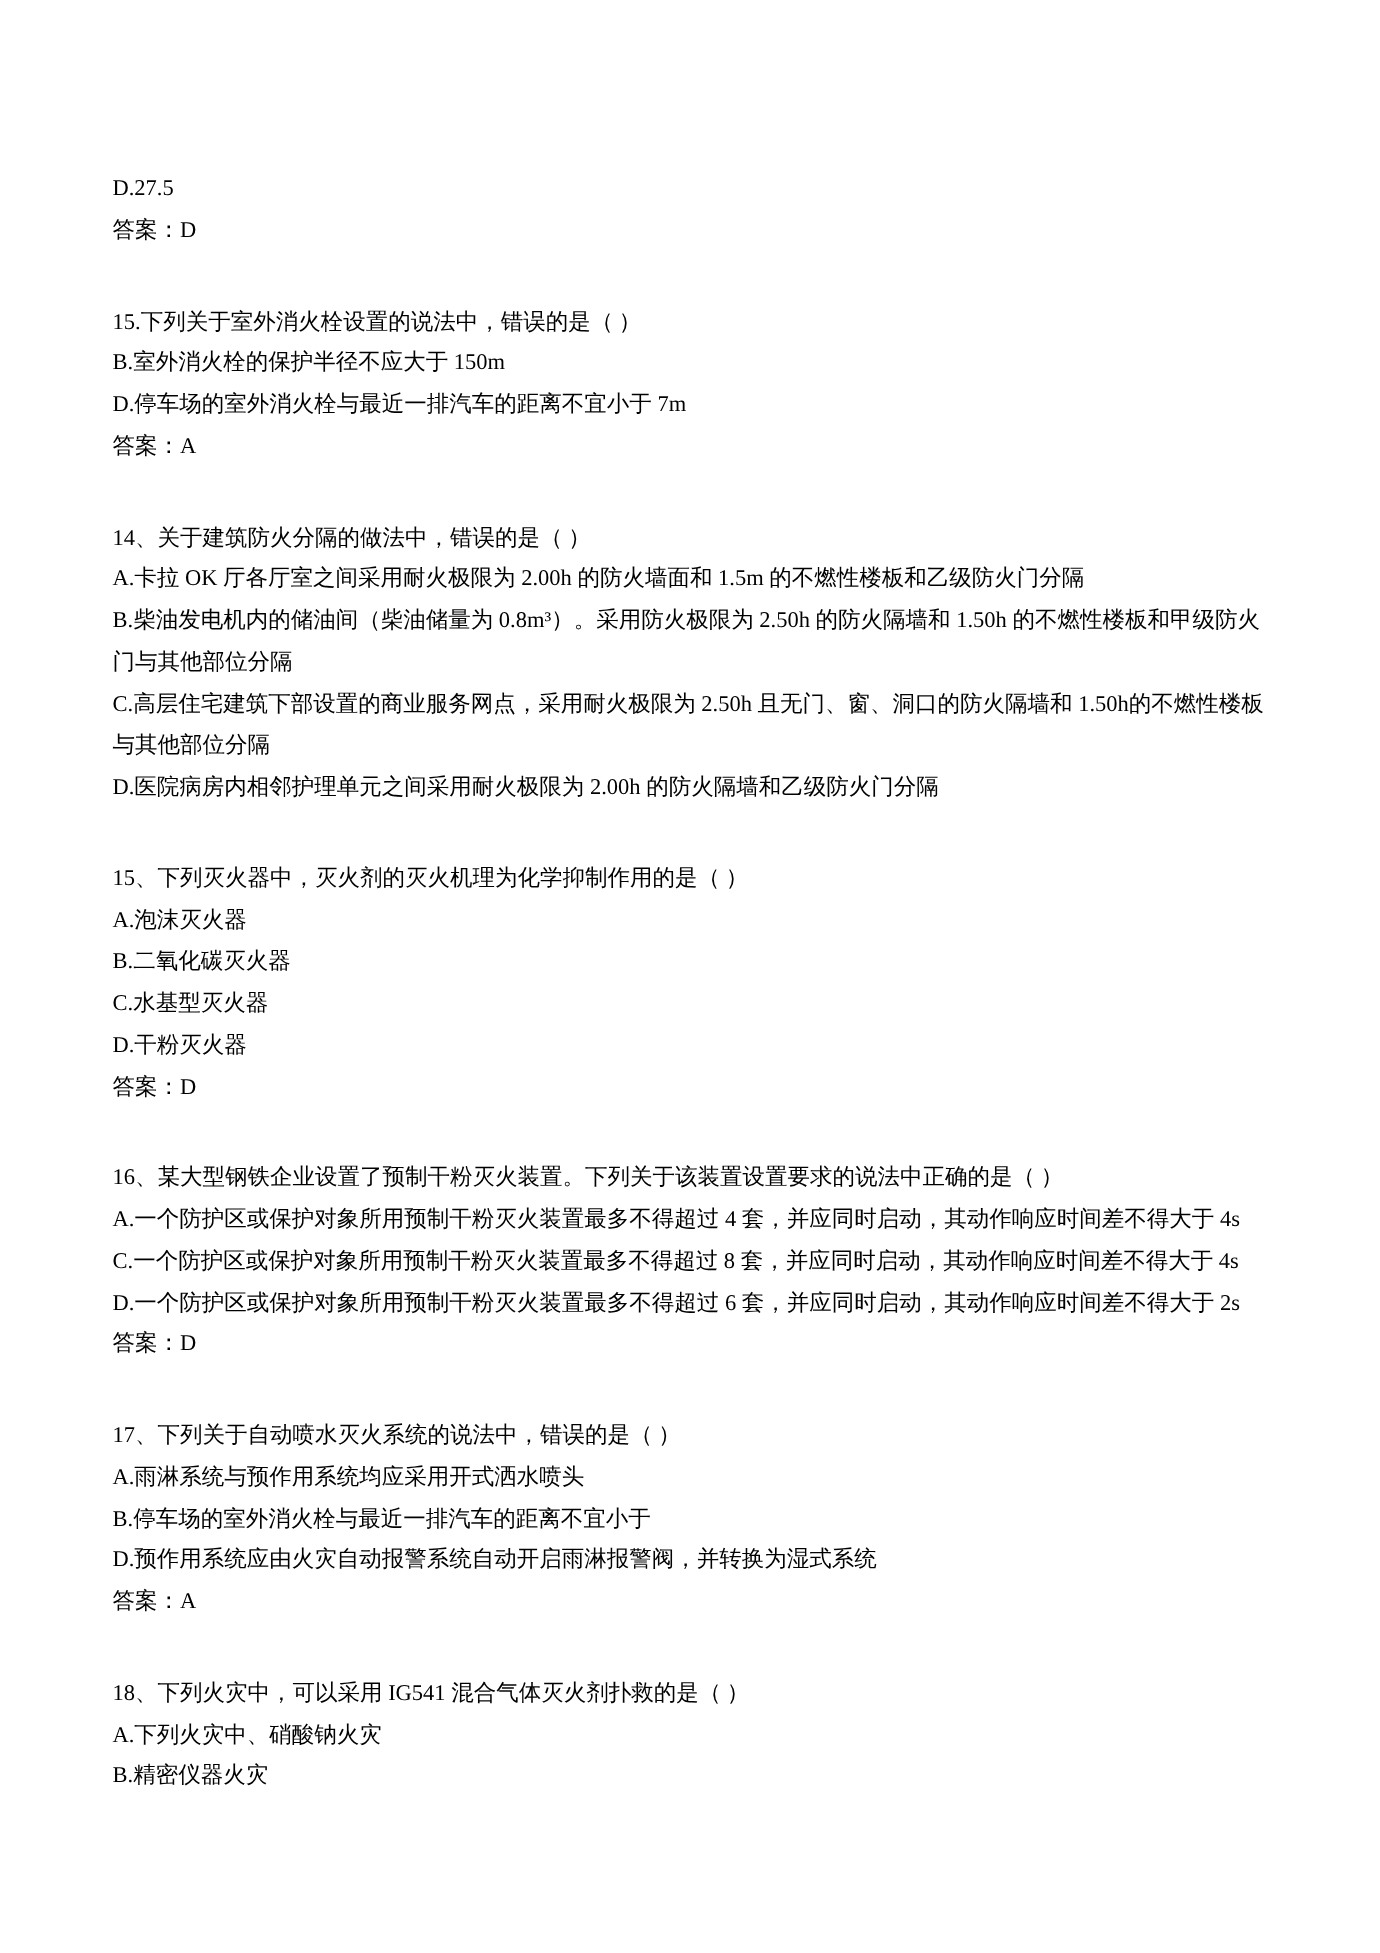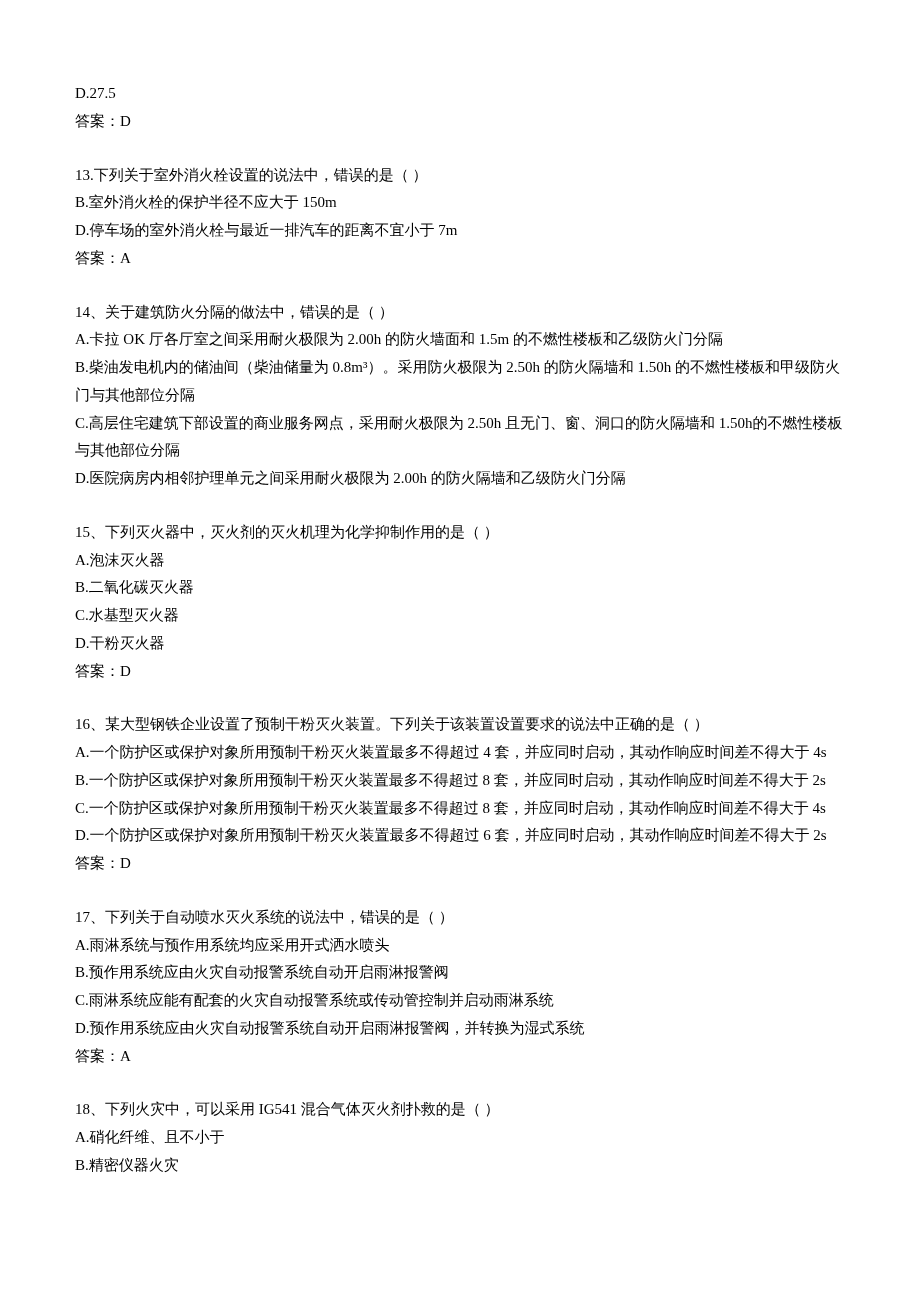--- a/index.html
+++ b/index.html
@@ -8,35 +8,36 @@
       line-height: 1.85;
       color: #000;
       background: #fff;
       margin: 0;
       padding: 80px 75px 60px 75px;
       width: 920px;
       box-sizing: border-box;
     }
     .block {
       margin-bottom: 26px;
+      margin-top: 33px;
     }
     .line {
       word-break: break-all;
     }
   </style>
 </head>
 <body>
 
 <div class="block">
   <div class="line">D.27.5</div>
   <div class="line">答案：D</div>
 </div>
 
 <div class="block">
-  <div class="line">13.下列关于室外消火栓设置的说法中，错误的是（    ）</div>
+  <div class="line">15.下列关于室外消火栓设置的说法中，错误的是（    ）</div>
   <div class="line">B.室外消火栓的保护半径不应大于 150m</div>
   <div class="line">D.停车场的室外消火栓与最近一排汽车的距离不宜小于 7m</div>
   <div class="line">答案：A</div>
 </div>
 
 <div class="block">
   <div class="line">14、关于建筑防火分隔的做法中，错误的是（    ）</div>
   <div class="line">A.卡拉 OK 厅各厅室之间采用耐火极限为 2.00h 的防火墙面和 1.5m 的不燃性楼板和乙级防火门分隔</div>
   <div class="line">B.柴油发电机内的储油间（柴油储量为 0.8m³）。采用防火极限为 2.50h 的防火隔墙和 1.50h 的不燃性楼板和甲级防火门与其他部位分隔</div>
   <div class="line">C.高层住宅建筑下部设置的商业服务网点，采用耐火极限为 2.50h 且无门、窗、洞口的防火隔墙和 1.50h的不燃性楼板与其他部位分隔</div>
@@ -48,32 +49,30 @@
   <div class="line">A.泡沫灭火器</div>
   <div class="line">B.二氧化碳灭火器</div>
   <div class="line">C.水基型灭火器</div>
   <div class="line">D.干粉灭火器</div>
   <div class="line">答案：D</div>
 </div>
 
 <div class="block">
   <div class="line">16、某大型钢铁企业设置了预制干粉灭火装置。下列关于该装置设置要求的说法中正确的是（    ）</div>
   <div class="line">A.一个防护区或保护对象所用预制干粉灭火装置最多不得超过 4 套，并应同时启动，其动作响应时间差不得大于 4s</div>
-  <div class="line">B.一个防护区或保护对象所用预制干粉灭火装置最多不得超过 8 套，并应同时启动，其动作响应时间差不得大于 2s</div>
   <div class="line">C.一个防护区或保护对象所用预制干粉灭火装置最多不得超过 8 套，并应同时启动，其动作响应时间差不得大于 4s</div>
   <div class="line">D.一个防护区或保护对象所用预制干粉灭火装置最多不得超过 6 套，并应同时启动，其动作响应时间差不得大于 2s</div>
   <div class="line">答案：D</div>
 </div>
 
 <div class="block">
   <div class="line">17、下列关于自动喷水灭火系统的说法中，错误的是（    ）</div>
   <div class="line">A.雨淋系统与预作用系统均应采用开式洒水喷头</div>
-  <div class="line">B.预作用系统应由火灾自动报警系统自动开启雨淋报警阀</div>
-  <div class="line">C.雨淋系统应能有配套的火灾自动报警系统或传动管控制并启动雨淋系统</div>
+  <div class="line">B.停车场的室外消火栓与最近一排汽车的距离不宜小于</div>
   <div class="line">D.预作用系统应由火灾自动报警系统自动开启雨淋报警阀，并转换为湿式系统</div>
   <div class="line">答案：A</div>
 </div>
 
 <div class="block">
   <div class="line">18、下列火灾中，可以采用 IG541 混合气体灭火剂扑救的是（    ）</div>
-  <div class="line">A.硝化纤维、且不小于</div>
+  <div class="line">A.下列火灾中、硝酸钠火灾</div>
   <div class="line">B.精密仪器火灾</div>
 </div>
 
 </body></html>

